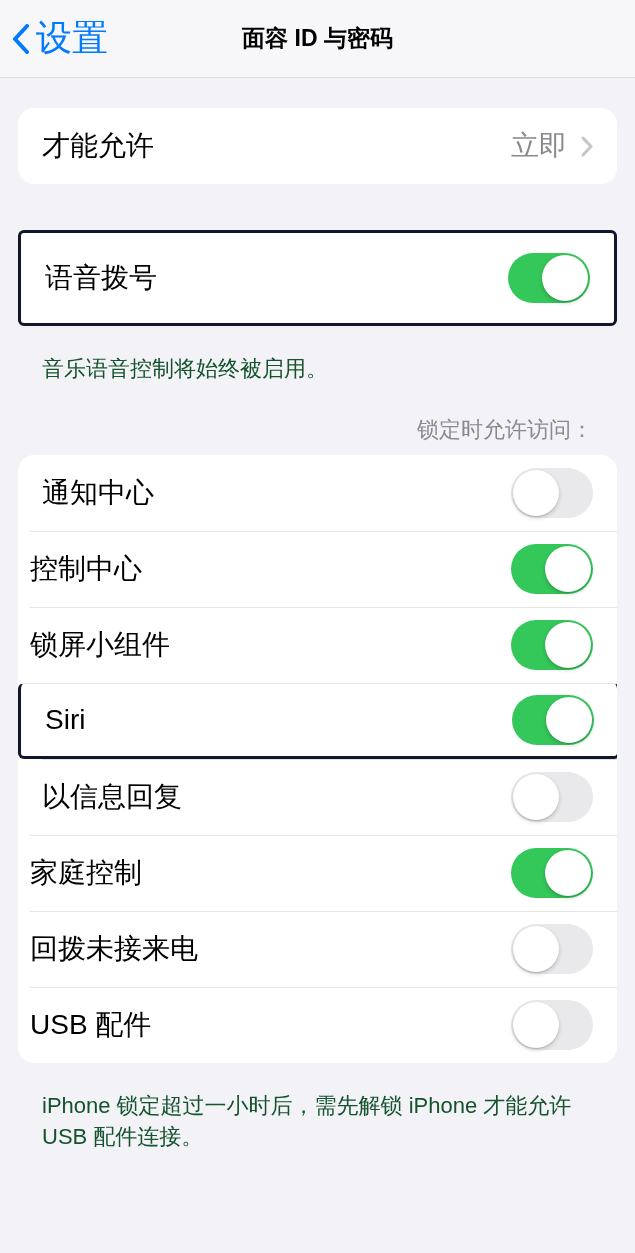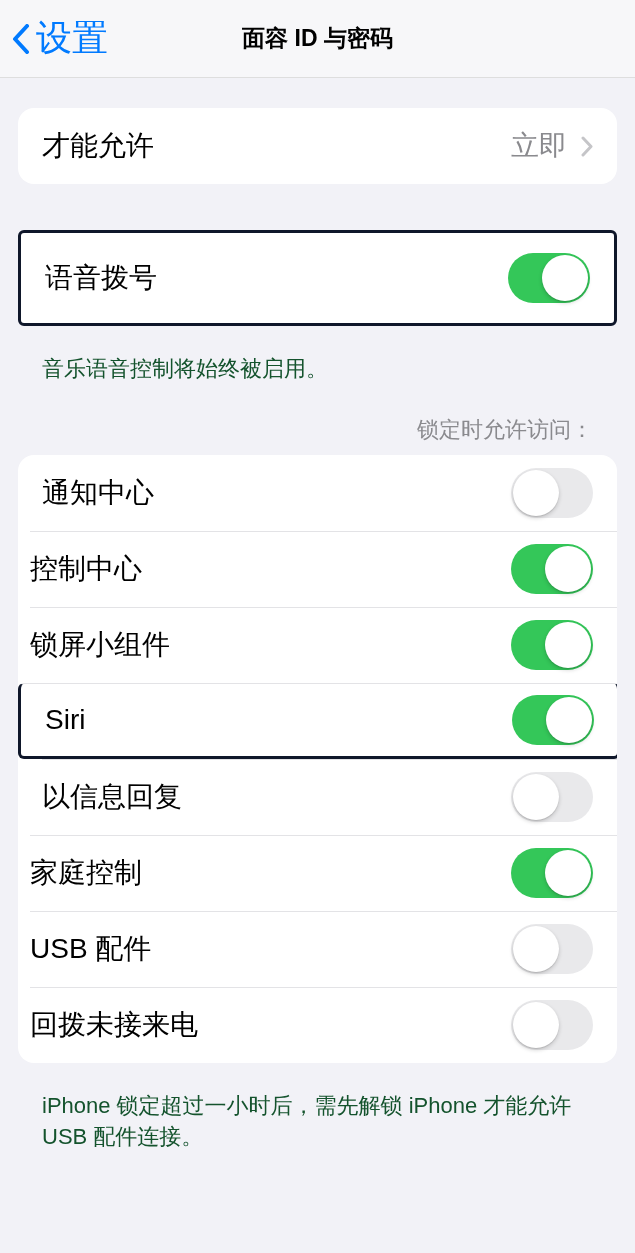--- a/index.html
+++ b/index.html
@@ -215,28 +215,28 @@
           <div class="toggle-knob"></div>
         </div>
     </div>
     <div class="row">
       <div class="row-label">家庭控制</div>
       <div class="toggle on">
           <div class="toggle-knob"></div>
         </div>
     </div>
     <div class="row">
+      <div class="row-label">回拨未接来电</div>
+      <div class="toggle off">
+          <div class="toggle-knob"></div>
+        </div>
+    </div>
+    <div class="row">
       <div class="row-label">USB 配件</div>
       <div class="toggle off">
           <div class="toggle-knob"></div>
         </div>
     </div>
-    <div class="row">
-      <div class="row-label">回拨未接来电</div>
-      <div class="toggle off">
-          <div class="toggle-knob"></div>
-        </div>
-    </div>
   </div>
 
   <div class="footer-text">iPhone 锁定超过一小时后，需先解锁 iPhone 才能允许 USB 配件连接。</div>
 
 </div>
 
 </body></html>

